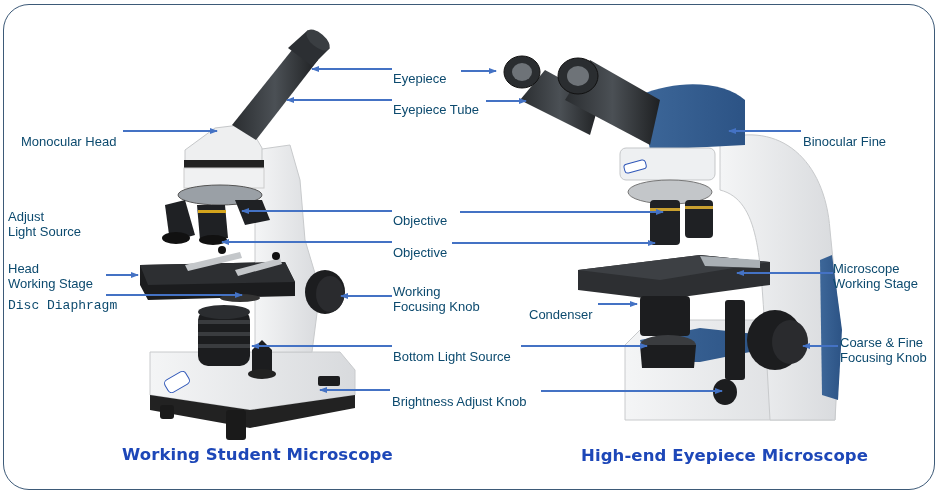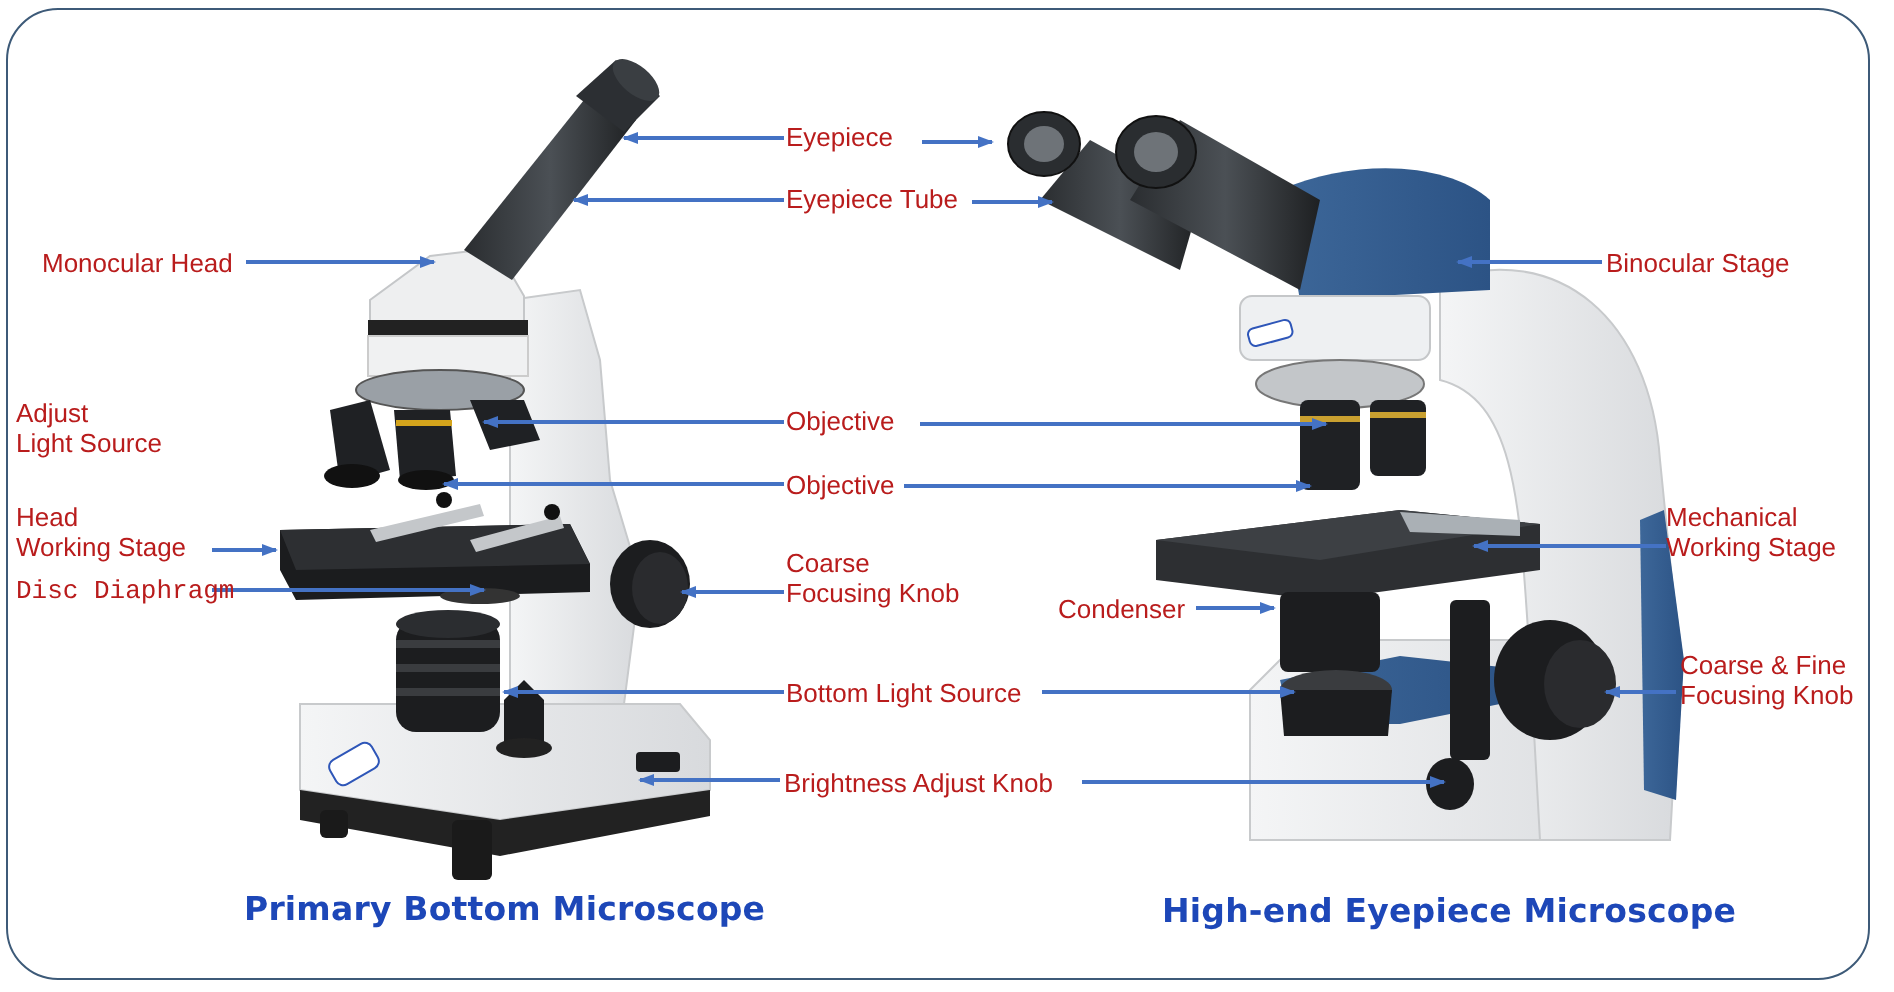--- a/index.html
+++ b/index.html
@@ -3,21 +3,21 @@
 <meta charset="utf-8">
 <style>
   html, body { margin: 0; padding: 0; background: #ffffff; }
   body { width: 947px; height: 496px; position: relative; overflow: hidden; font-family: "Liberation Sans", sans-serif; }
   .frame {
     position: absolute; left: 3px; top: 4px; width: 930px; height: 484px;
     border: 1.5px solid #3d5a78; border-radius: 26px; background: #ffffff;
   }
   svg.art { position: absolute; left: 0; top: 0; }
   .lbl {
-    position: absolute; font-size: 13px; color: #b91c1c; line-height: 15px; white-space: nowrap;
+    position: absolute; font-size: 13px; color: #0c4a6e; line-height: 15px; white-space: nowrap; margin-top: 10px;
   }
   .title {
     position: absolute; font-size: 16.5px; font-weight: bold; color: #1d47b8; white-space: nowrap;
     font-family: "DejaVu Sans", sans-serif; letter-spacing: 0.1px;
   }
 </style>
 </head>
 <body>
 
 <div class="frame"></div>
@@ -170,46 +170,46 @@
     <line x1="521" y1="346" x2="647" y2="346" marker-end="url(#ah)"></line>
 
     <line x1="390" y1="390" x2="320" y2="390" marker-end="url(#ah)"></line>
     <line x1="541" y1="391" x2="722" y2="391" marker-end="url(#ah)"></line>
   </g>
 </svg>
 
 <div class="lbl" style="left:393px; top:61px;">Eyepiece</div>
 <div class="lbl" style="left:393px; top:92px;">Eyepiece Tube</div>
 <div class="lbl" style="left:21px; top:124px;">Monocular Head</div>
-<div class="lbl" style="left:803px; top:124px;">Binocular Stage</div>
+<div class="lbl" style="left:803px; top:124px;">Binocular Fine</div>
 
 <div class="lbl" style="left:8px; top:199px;">
   <div>Adjust</div>
   <div>Light Source</div>
 </div>
 <div class="lbl" style="left:393px; top:203px;">Objective</div>
 <div class="lbl" style="left:393px; top:235px;">Objective</div>
 
 <div class="lbl" style="left:8px; top:251px;">
   <div>Head</div>
   <div>Working Stage</div>
 </div>
 <div class="lbl" style="left:833px; top:251px;">
-  <div>Mechanical</div>
+  <div>Microscope</div>
   <div>Working Stage</div>
 </div>
 <div class="lbl" style="left:8px; top:288px;font-family:Liberation Mono, monospace;">Disc Diaphragm</div>
 
 <div class="lbl" style="left:393px; top:274px;">
-  <div>Coarse</div>
+  <div>Working</div>
   <div>Focusing Knob</div>
 </div>
 <div class="lbl" style="left:529px; top:297px;">Condenser</div>
 <div class="lbl" style="left:840px; top:325px;">
   <div>Coarse &amp; Fine</div>
   <div>Focusing Knob</div>
 </div>
 
 <div class="lbl" style="left:393px; top:339px;">Bottom Light Source</div>
 <div class="lbl" style="left:392px; top:384px;">Brightness Adjust Knob</div>
 
-<div class="title" style="left:122px; top:445px;">Primary Bottom Microscope</div>
+<div class="title" style="left:122px; top:445px;">Working Student Microscope</div>
 <div class="title" style="left:581px; top:446px;">High-end Eyepiece Microscope</div>
 
 </body></html>

